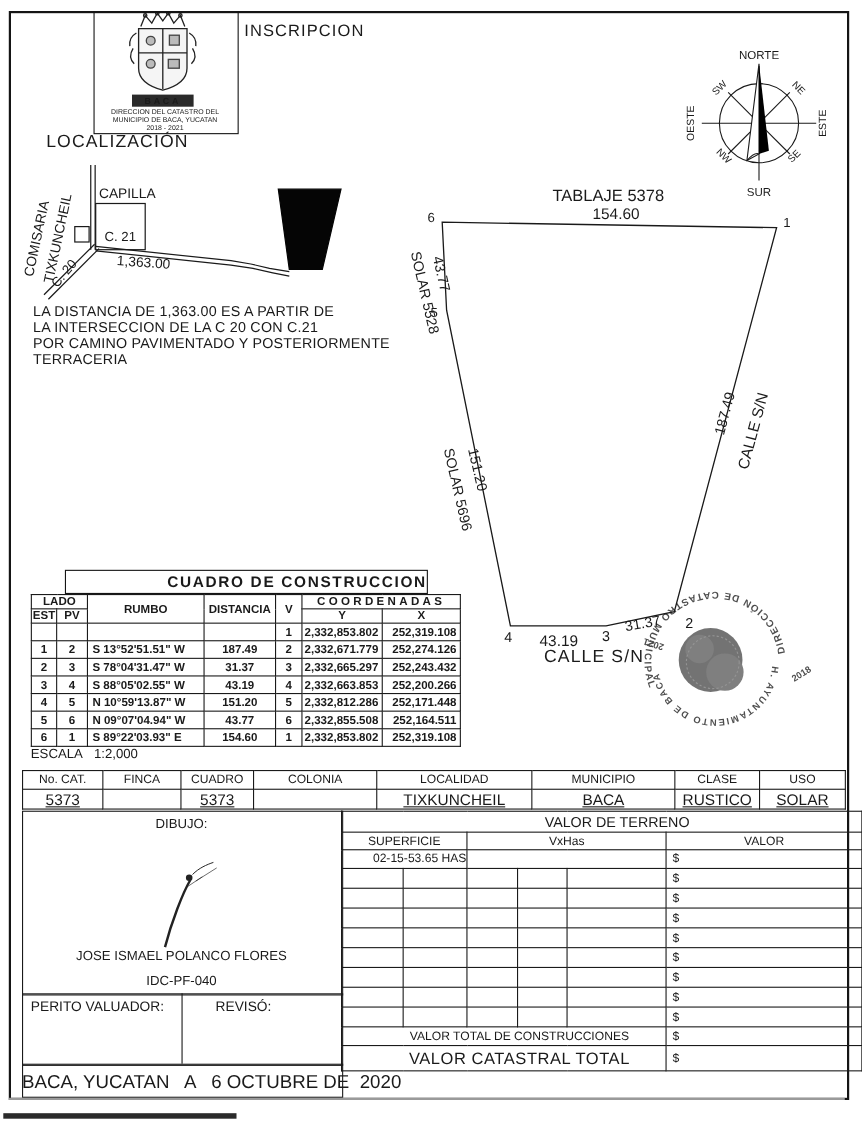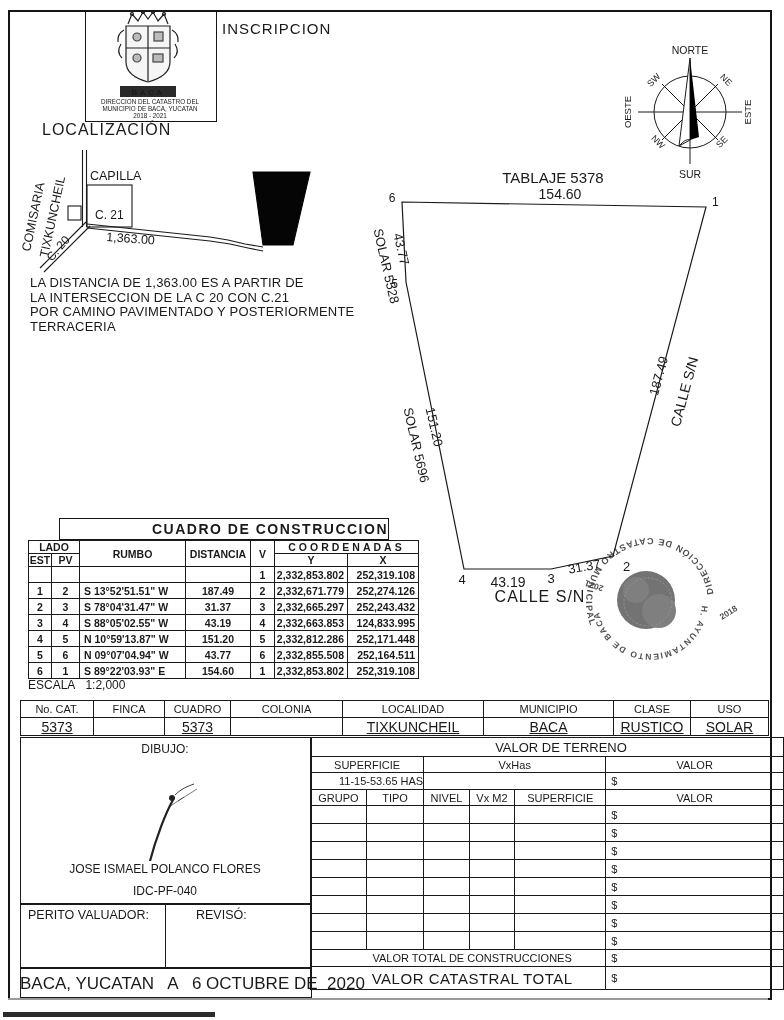--- a/index.html
+++ b/index.html
@@ -243,21 +243,21 @@
       <td class="coord">2,332,665.297</td>
       <td class="coord">252,243.432</td>
     </tr>
     <tr>
       <td>3</td>
       <td>4</td>
       <td class="rumbo">S 88°05'02.55" W</td>
       <td>43.19</td>
       <td>4</td>
       <td class="coord">2,332,663.853</td>
-      <td class="coord">124,833.995</td>
+      <td class="coord">252,200.266</td>
     </tr>
     <tr>
       <td>4</td>
       <td>5</td>
       <td class="rumbo">N 10°59'13.87" W</td>
       <td>151.20</td>
       <td>5</td>
       <td class="coord">2,332,812.286</td>
       <td class="coord">252,171.448</td>
     </tr>
@@ -333,31 +333,23 @@
     <tbody>
         <tr>
           <td colspan="6" class="title">VALOR DE TERRENO</td>
         </tr>
     <tr>
       <th colspan="2">SUPERFICIE</th>
       <th colspan="3">VxHas</th>
       <th>VALOR</th>
     </tr>
     <tr>
-      <td colspan="2">11-15-53.65 HAS</td>
+      <td colspan="2">02-15-53.65 HAS</td>
       <td colspan="3"></td>
       <td class="cash">$</td>
-    </tr>
-    <tr>
-      <th>GRUPO</th>
-      <th>TIPO</th>
-      <th>NIVEL</th>
-      <th>Vx M2</th>
-      <th>SUPERFICIE</th>
-      <th>VALOR</th>
     </tr>
     <tr class="er">
           <td></td>
           <td></td>
           <td></td>
           <td></td>
           <td></td>
           <td class="cash">$</td>
         </tr>
     <tr class="er">

